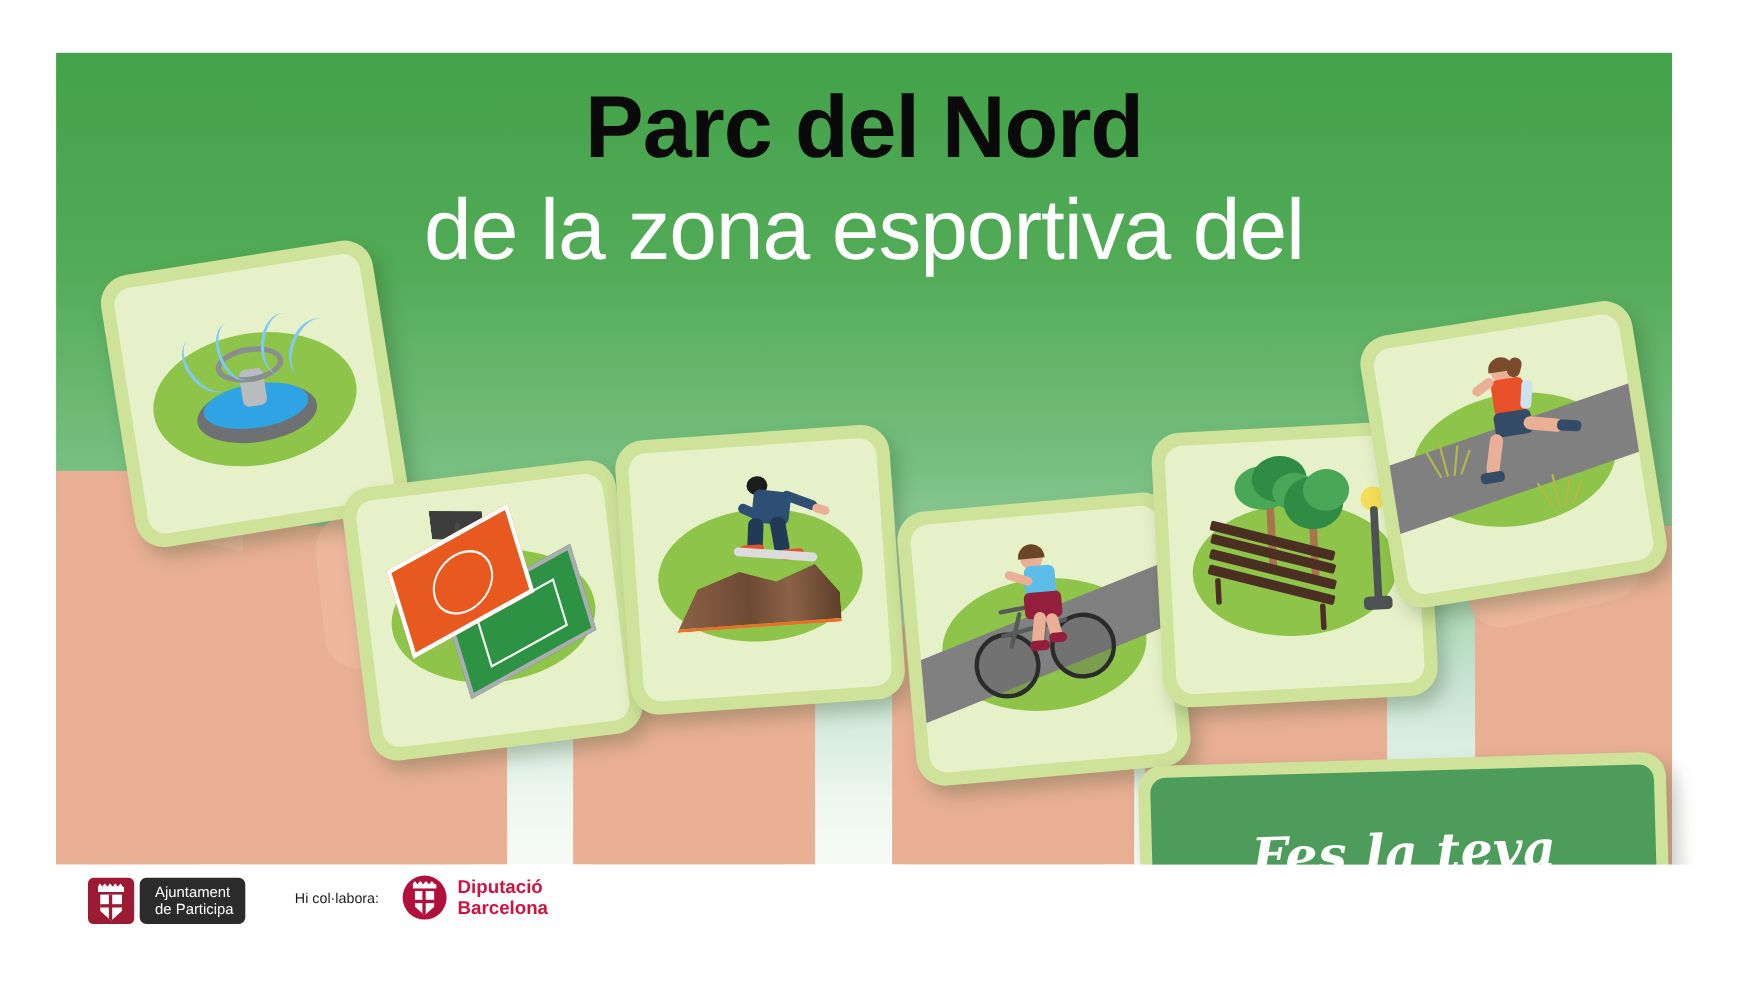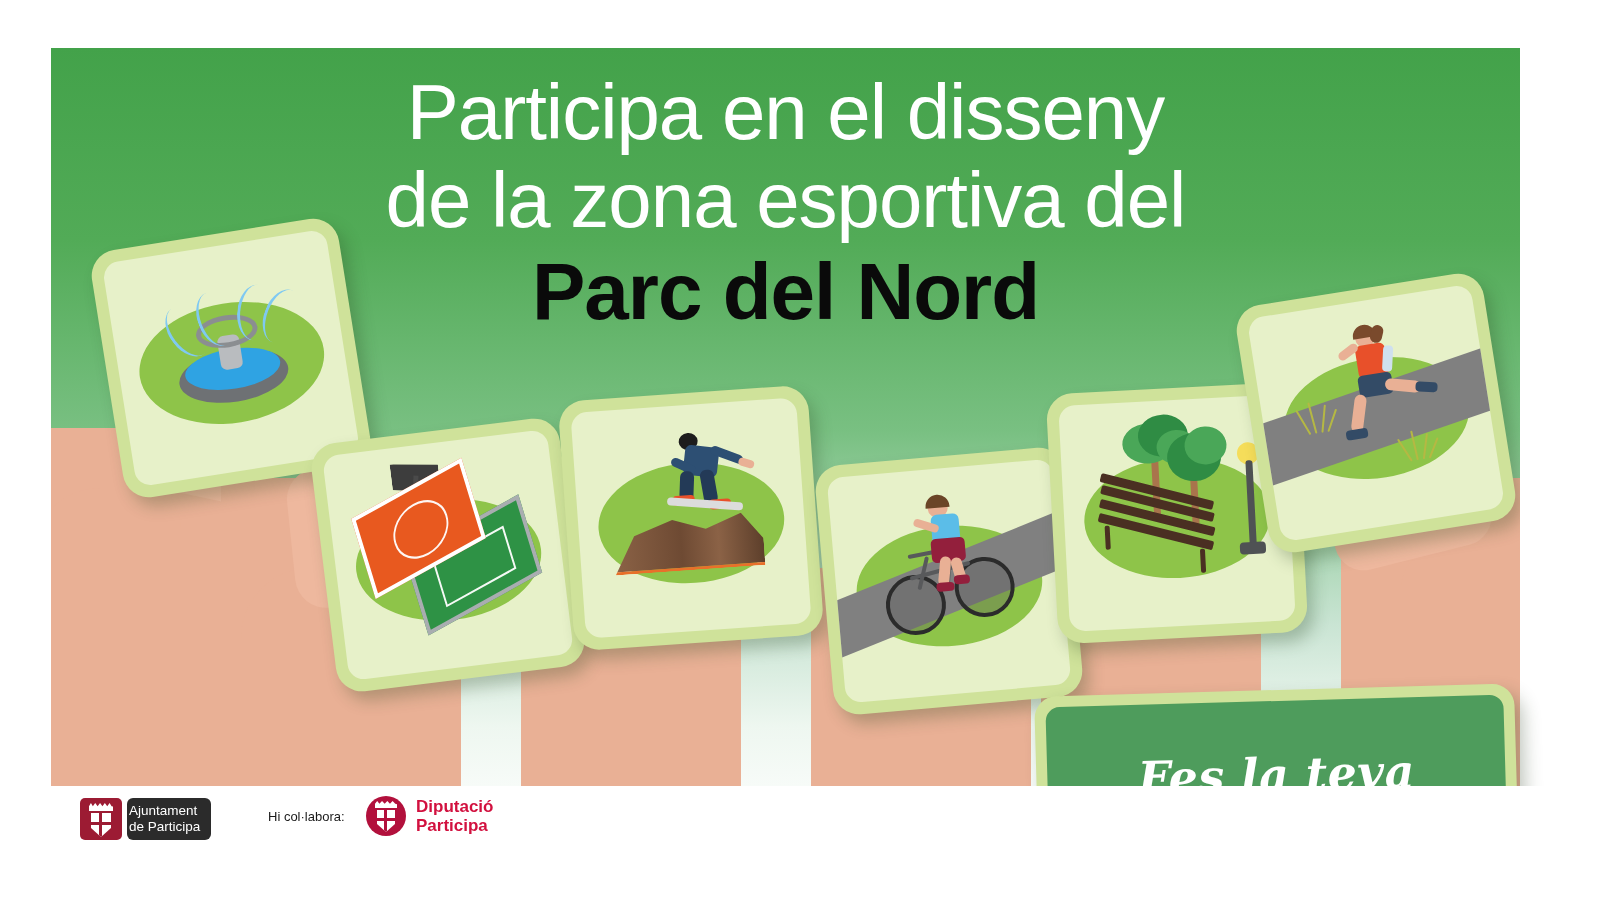--- a/index.html
+++ b/index.html
@@ -121,21 +121,21 @@
 
   
   #footer{position:absolute;left:0;top:786px;width:1600px;height:114px;background:#ffffff;}
   #logo-sabadell{position:absolute;left:80px;top:12px;display:flex;align-items:stretch;height:42px;}
   .crest-box{width:42px;height:42px;background:#9c1b33;border-radius:5px;position:relative;}
   .crest-box .crown{position:absolute;left:9px;top:5px;width:24px;height:8px;background:#ffffff;
     clip-path:polygon(0 40%,8% 0,16% 40%,26% 0,36% 40%,46% 0,56% 40%,66% 0,76% 40%,86% 0,94% 40%,100% 45%,100% 100%,0 100%);}
   .crest-box .shield{position:absolute;left:11px;top:15px;width:20px;height:24px;background:#ffffff;
     clip-path:polygon(0 0,100% 0,100% 62%,50% 100%,0 62%);}
   .crest-box .shield-bar{position:absolute;background:#9c1b33;}
-  .name-box{background:#2b2b2b;border-radius:6px;margin-left:5px;padding:4px 11px 4px 2px;
+  .name-box{background:#2b2b2b;border-radius:6px;margin-left:5px;padding:4px 11px 4px 14px;
     display:flex;flex-direction:column;justify-content:center;}
   .name-box span{color:#ffffff;font-size:13.5px;line-height:16px;font-weight:400;white-space:nowrap;}
 
   #collab-label{position:absolute;left:268px;top:23px;color:#1a1a1a;font-size:13px;}
 
   #logo-diba{position:absolute;left:366px;top:10px;display:flex;align-items:center;}
   .diba-circle{width:40px;height:40px;border-radius:50%;background:#b2103c;position:relative;}
   .diba-circle .crown{position:absolute;left:9px;top:5px;width:22px;height:7px;background:#ffffff;
     clip-path:polygon(0 40%,10% 0,20% 40%,32% 0,44% 40%,56% 0,68% 40%,80% 0,92% 40%,100% 45%,100% 100%,0 100%);}
   .diba-circle .shield{position:absolute;left:11px;top:14px;width:18px;height:22px;background:#ffffff;
@@ -145,23 +145,22 @@
   .diba-text span{color:#d2113f;font-weight:700;font-size:17px;line-height:19px;}
 </style>
 </head>
 <body>
 
 <div id="stage">
 
   <div id="banner">
 
     <div id="headline">
-      <span class="hl-line">Participa en el disseny</span>
+      <span class="hl-line bold">Parc del Nord</span>
       <span class="hl-line">de la zona esportiva del</span>
-      <span class="hl-line bold">Parc del Nord</span>
     </div>
 
     <div class="hand" style="left:-20px;top:380px;width:210px;height:360px;">
       <div class="palm" style="left:0;top:60px;width:150px;height:300px;border-radius:70px 40px 0 0;"></div>
       <div class="thumb" style="left:92px;top:8px;width:152px;height:60px;transform:rotate(12deg);border-radius:40px;"></div>
     </div>
 
     <div class="hand" style="left:170px;top:430px;width:240px;height:330px;">
       <div class="palm" style="left:20px;top:90px;width:185px;height:240px;border-radius:70px 70px 0 0;"></div>
       <div class="finger" style="left:70px;top:-10px;width:62px;height:140px;transform:rotate(-6deg);"></div>
@@ -353,19 +352,19 @@
     <div id="logo-diba">
       <div class="diba-circle">
         <div class="crown"></div>
         <div class="shield">
           <div class="shield-bar" style="left:7px;top:0;width:3px;height:22px;"></div>
           <div class="shield-bar" style="left:0;top:8px;width:18px;height:3px;"></div>
         </div>
       </div>
       <div class="diba-text">
         <span>Diputació</span>
-        <span>Participa</span>
+        <span>Barcelona</span>
       </div>
     </div>
 
   </div>
 
 </div>
 
 </body></html>

